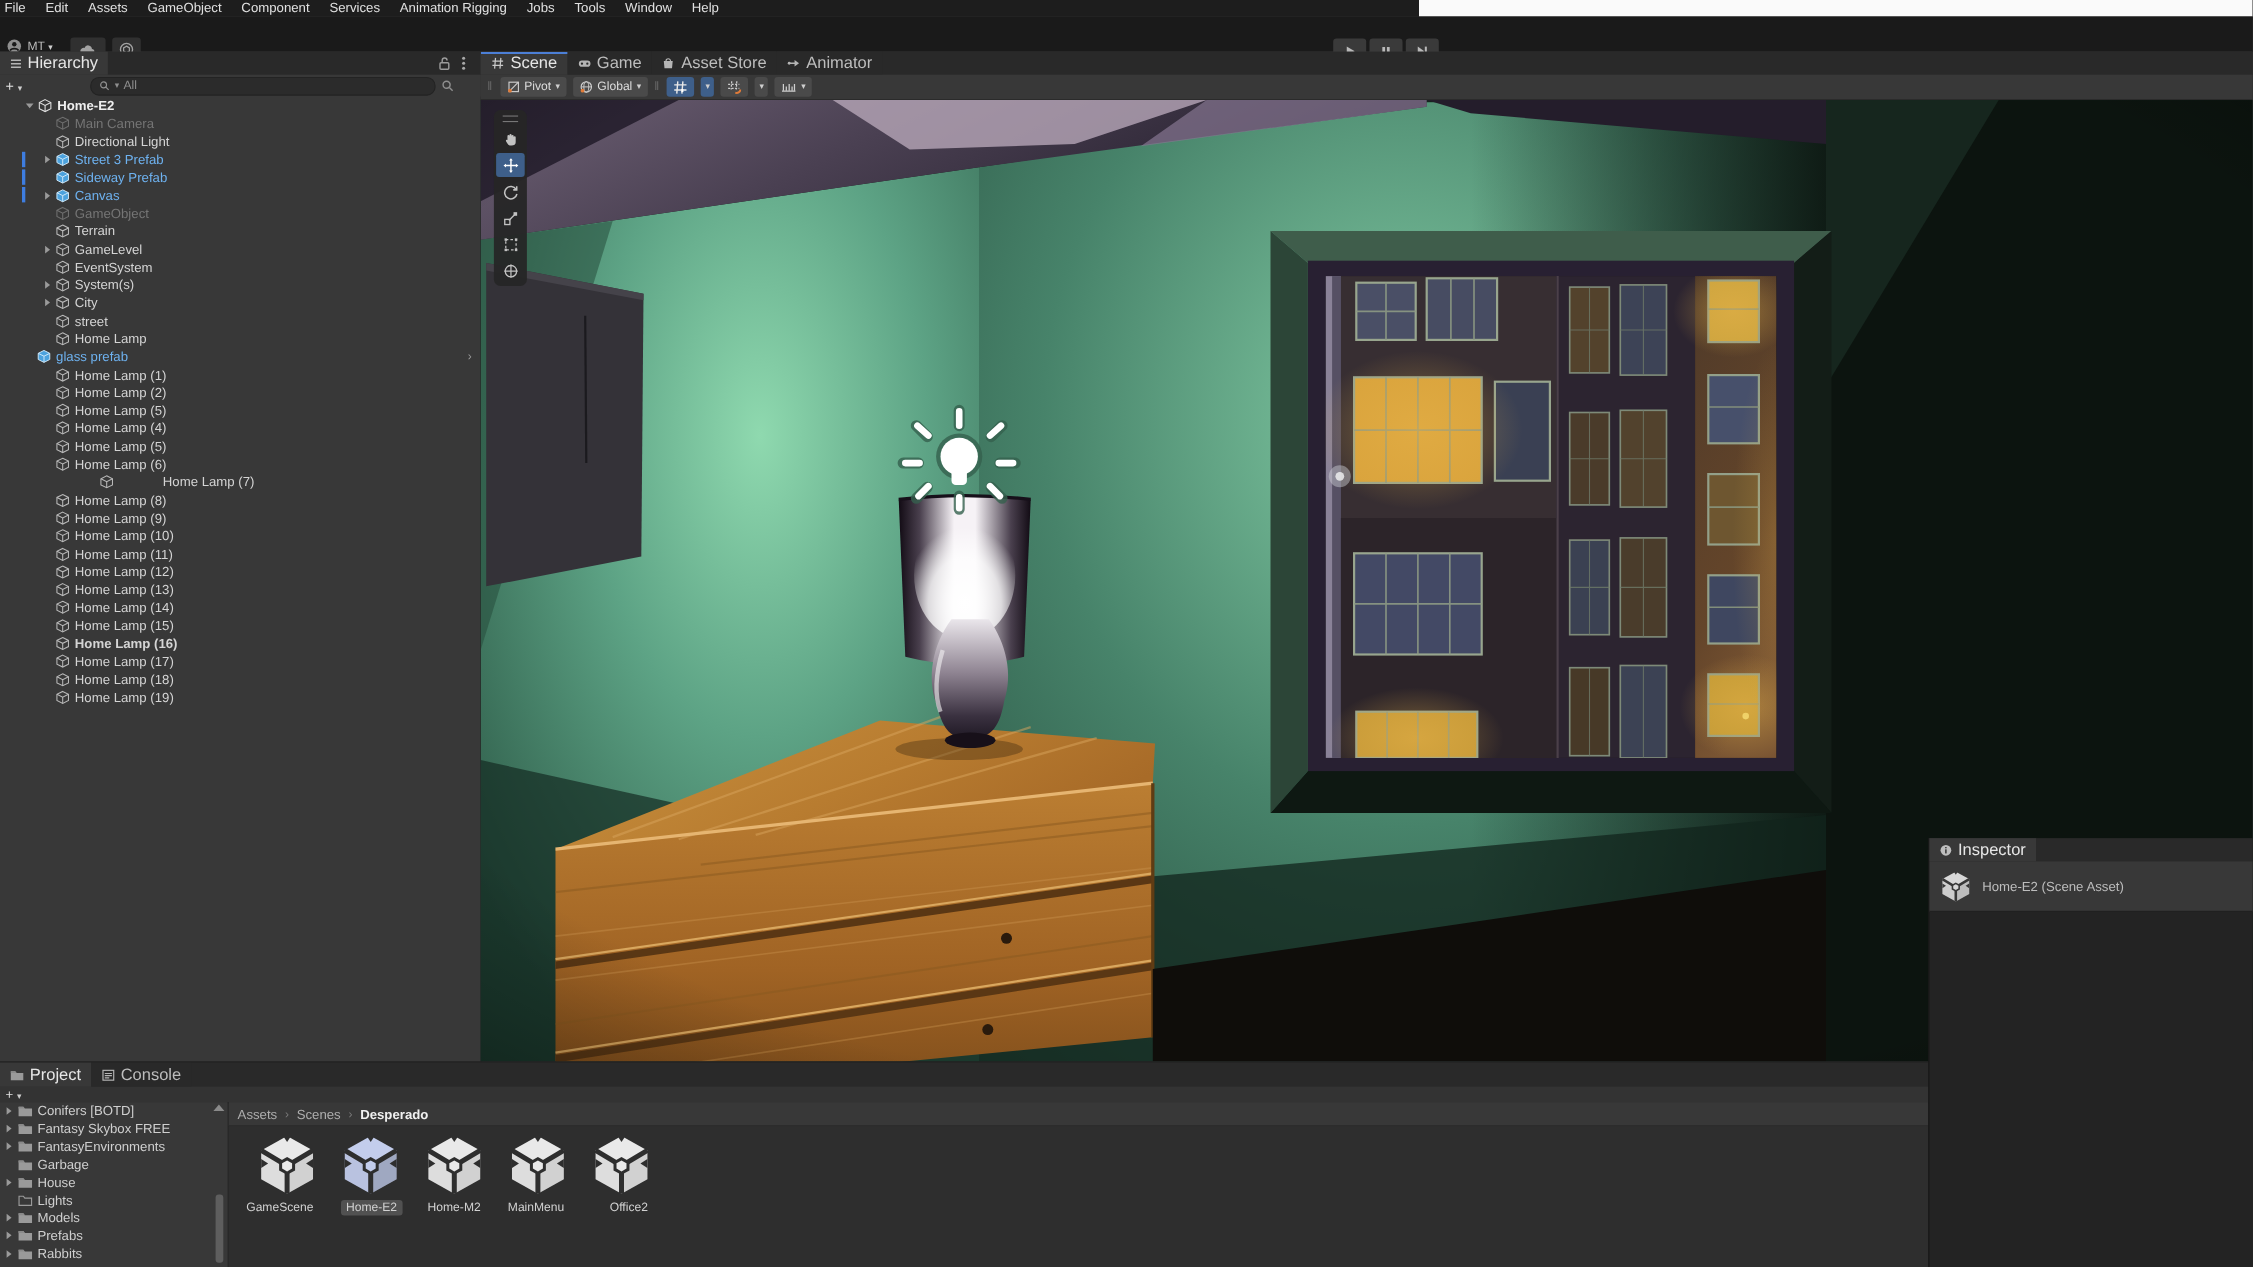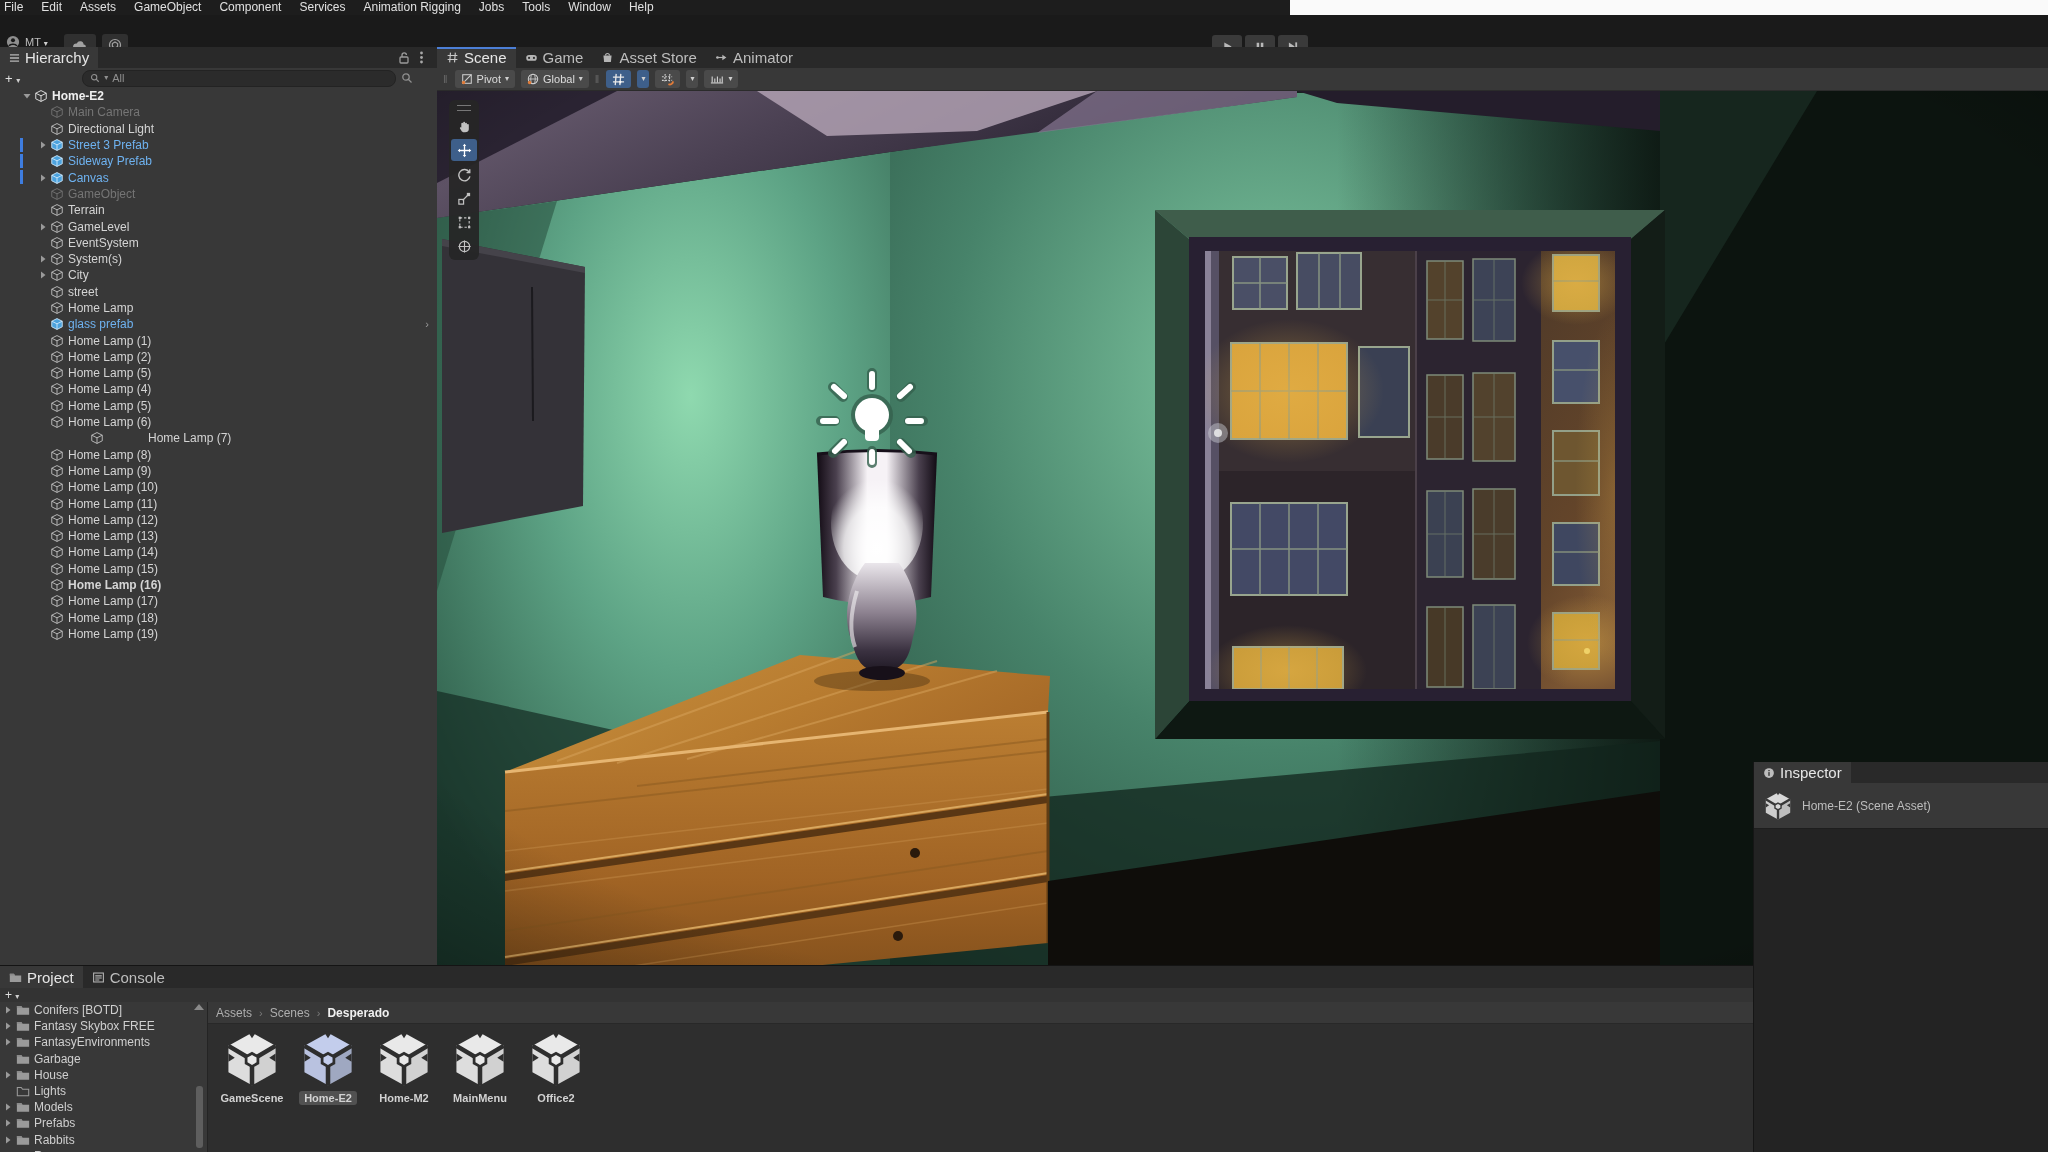--- a/index.html
+++ b/index.html
@@ -53,21 +53,21 @@
   
   #project{left:0;top:965px;width:1753px;height:187px;background:#383838;border-top:1px solid #141414;z-index:5;}
   #project-toolbar{position:absolute;left:0;top:22px;width:1753px;height:14px;background:#333333;border-bottom:1px solid #2a2a2a;display:flex;align-items:center;font-size:12px;color:#cfcfcf;}
   #project-tree{position:absolute;left:0;top:36px;width:207px;height:151px;background:#383838;overflow:hidden;}
   .prow{height:16.2px;display:flex;align-items:center;font-size:12px;color:#cfcfcf;}
   #project-divider{position:absolute;left:207px;top:36px;width:1px;height:151px;background:#242424;}
   #project-content{position:absolute;left:208px;top:36px;width:1545px;height:151px;background:#2e2e2e;}
   #breadcrumb-bar{position:absolute;left:0;top:0;width:1545px;height:22px;background:#383838;border-bottom:1px solid #282828;display:flex;align-items:center;padding-left:8px;font-size:12px;color:#aeaeae;box-sizing:border-box;}
   .crumb-sep{color:#7a7a7a;margin:0 7px;font-size:11px;}
   .crumb:last-child{color:#f0f0f0;font-weight:bold;}
-  .asset-cell{position:absolute;width:76px;text-align:center;font-weight:bold;}
+  .asset-cell{position:absolute;width:76px;text-align:right;}
   .asset-label{font-size:11px;color:#d2d2d2;display:inline-block;padding:1px 5px;border-radius:3px;margin-top:2px;}
   .asset-label.selected{background:#515151;}
   #tree-scroll-thumb{position:absolute;left:196px;top:120px;width:7px;height:62px;background:#5e5e5e;border-radius:3px;}
   #tree-scroll-up{position:absolute;left:194px;top:38px;width:0;height:0;border-left:5px solid transparent;border-right:5px solid transparent;border-bottom:6px solid #8a8a8a;}
 </style>
 </head>
 <body>
 
 <div id="app">
 
@@ -291,21 +291,21 @@
           <span>street</span>
         </div>
         <div class="hrow " style="padding-left: 36px;">
           <span class="tree-arrow"></span>
           <span class="ic row-icon"><svg viewBox="0 0 16 16">
               <path d="M8 1.8 L14 4.8 V11.2 L8 14.2 L2 11.2 V4.8 Z" fill="none" stroke="#b9b9b9" stroke-width="1.1"></path>
               <path d="M2 4.8 L8 7.8 L14 4.8 M8 7.8 V14.2" fill="none" stroke="#b9b9b9" stroke-width="1.1"></path>
             </svg></span>
           <span>Home Lamp</span>
         </div>
-        <div class="hrow prefab" style="padding-left: 36px;">
+        <div class="hrow prefab" style="padding-left: 19px;">
           <span class="tree-arrow"></span>
           <span class="ic row-icon"><svg viewBox="0 0 16 16">
               <path d="M8 1.8 L14 4.8 V11.2 L8 14.2 L2 11.2 V4.8 Z" fill="#4ca2dd" stroke="#cfe9fb" stroke-width="1"></path>
               <path d="M2 4.8 L8 7.8 L14 4.8 M8 7.8 V14.2" fill="none" stroke="#cfe9fb" stroke-width="1"></path>
             </svg></span>
           <span>glass prefab</span>
           <span class="open-arrow">›</span>
         </div>
         <div class="hrow " style="padding-left: 36px;">
           <span class="tree-arrow"></span>

